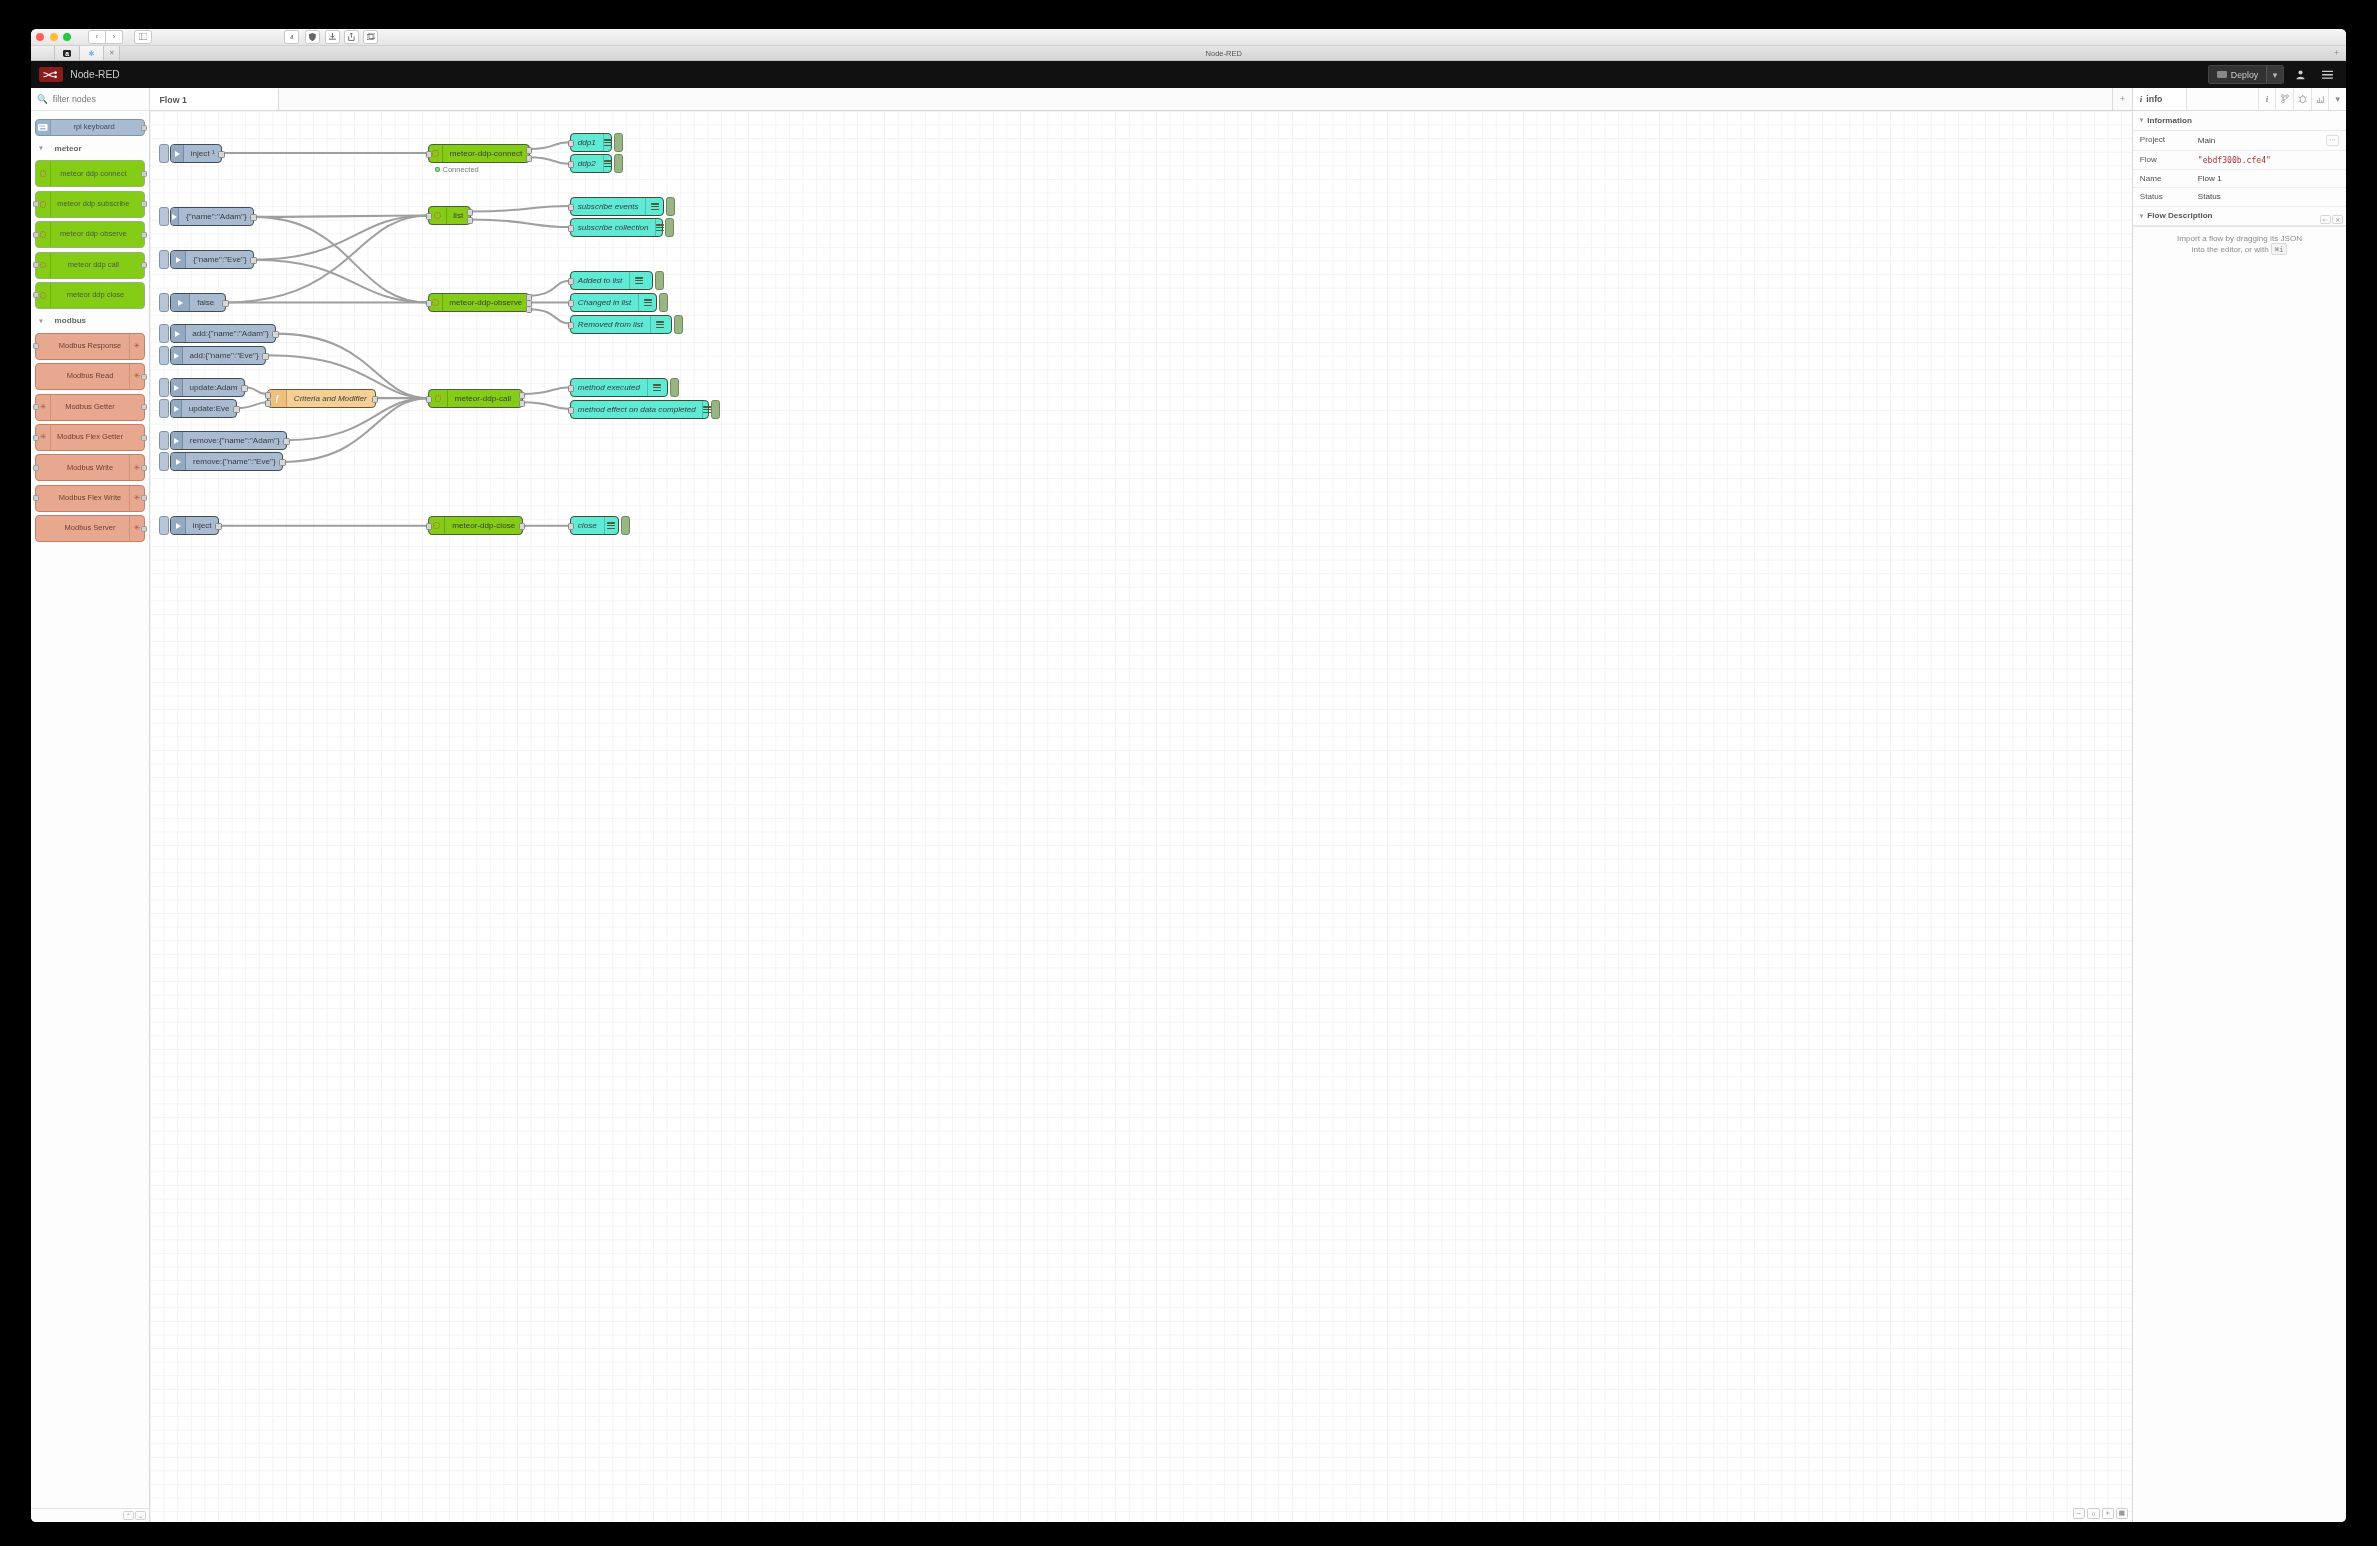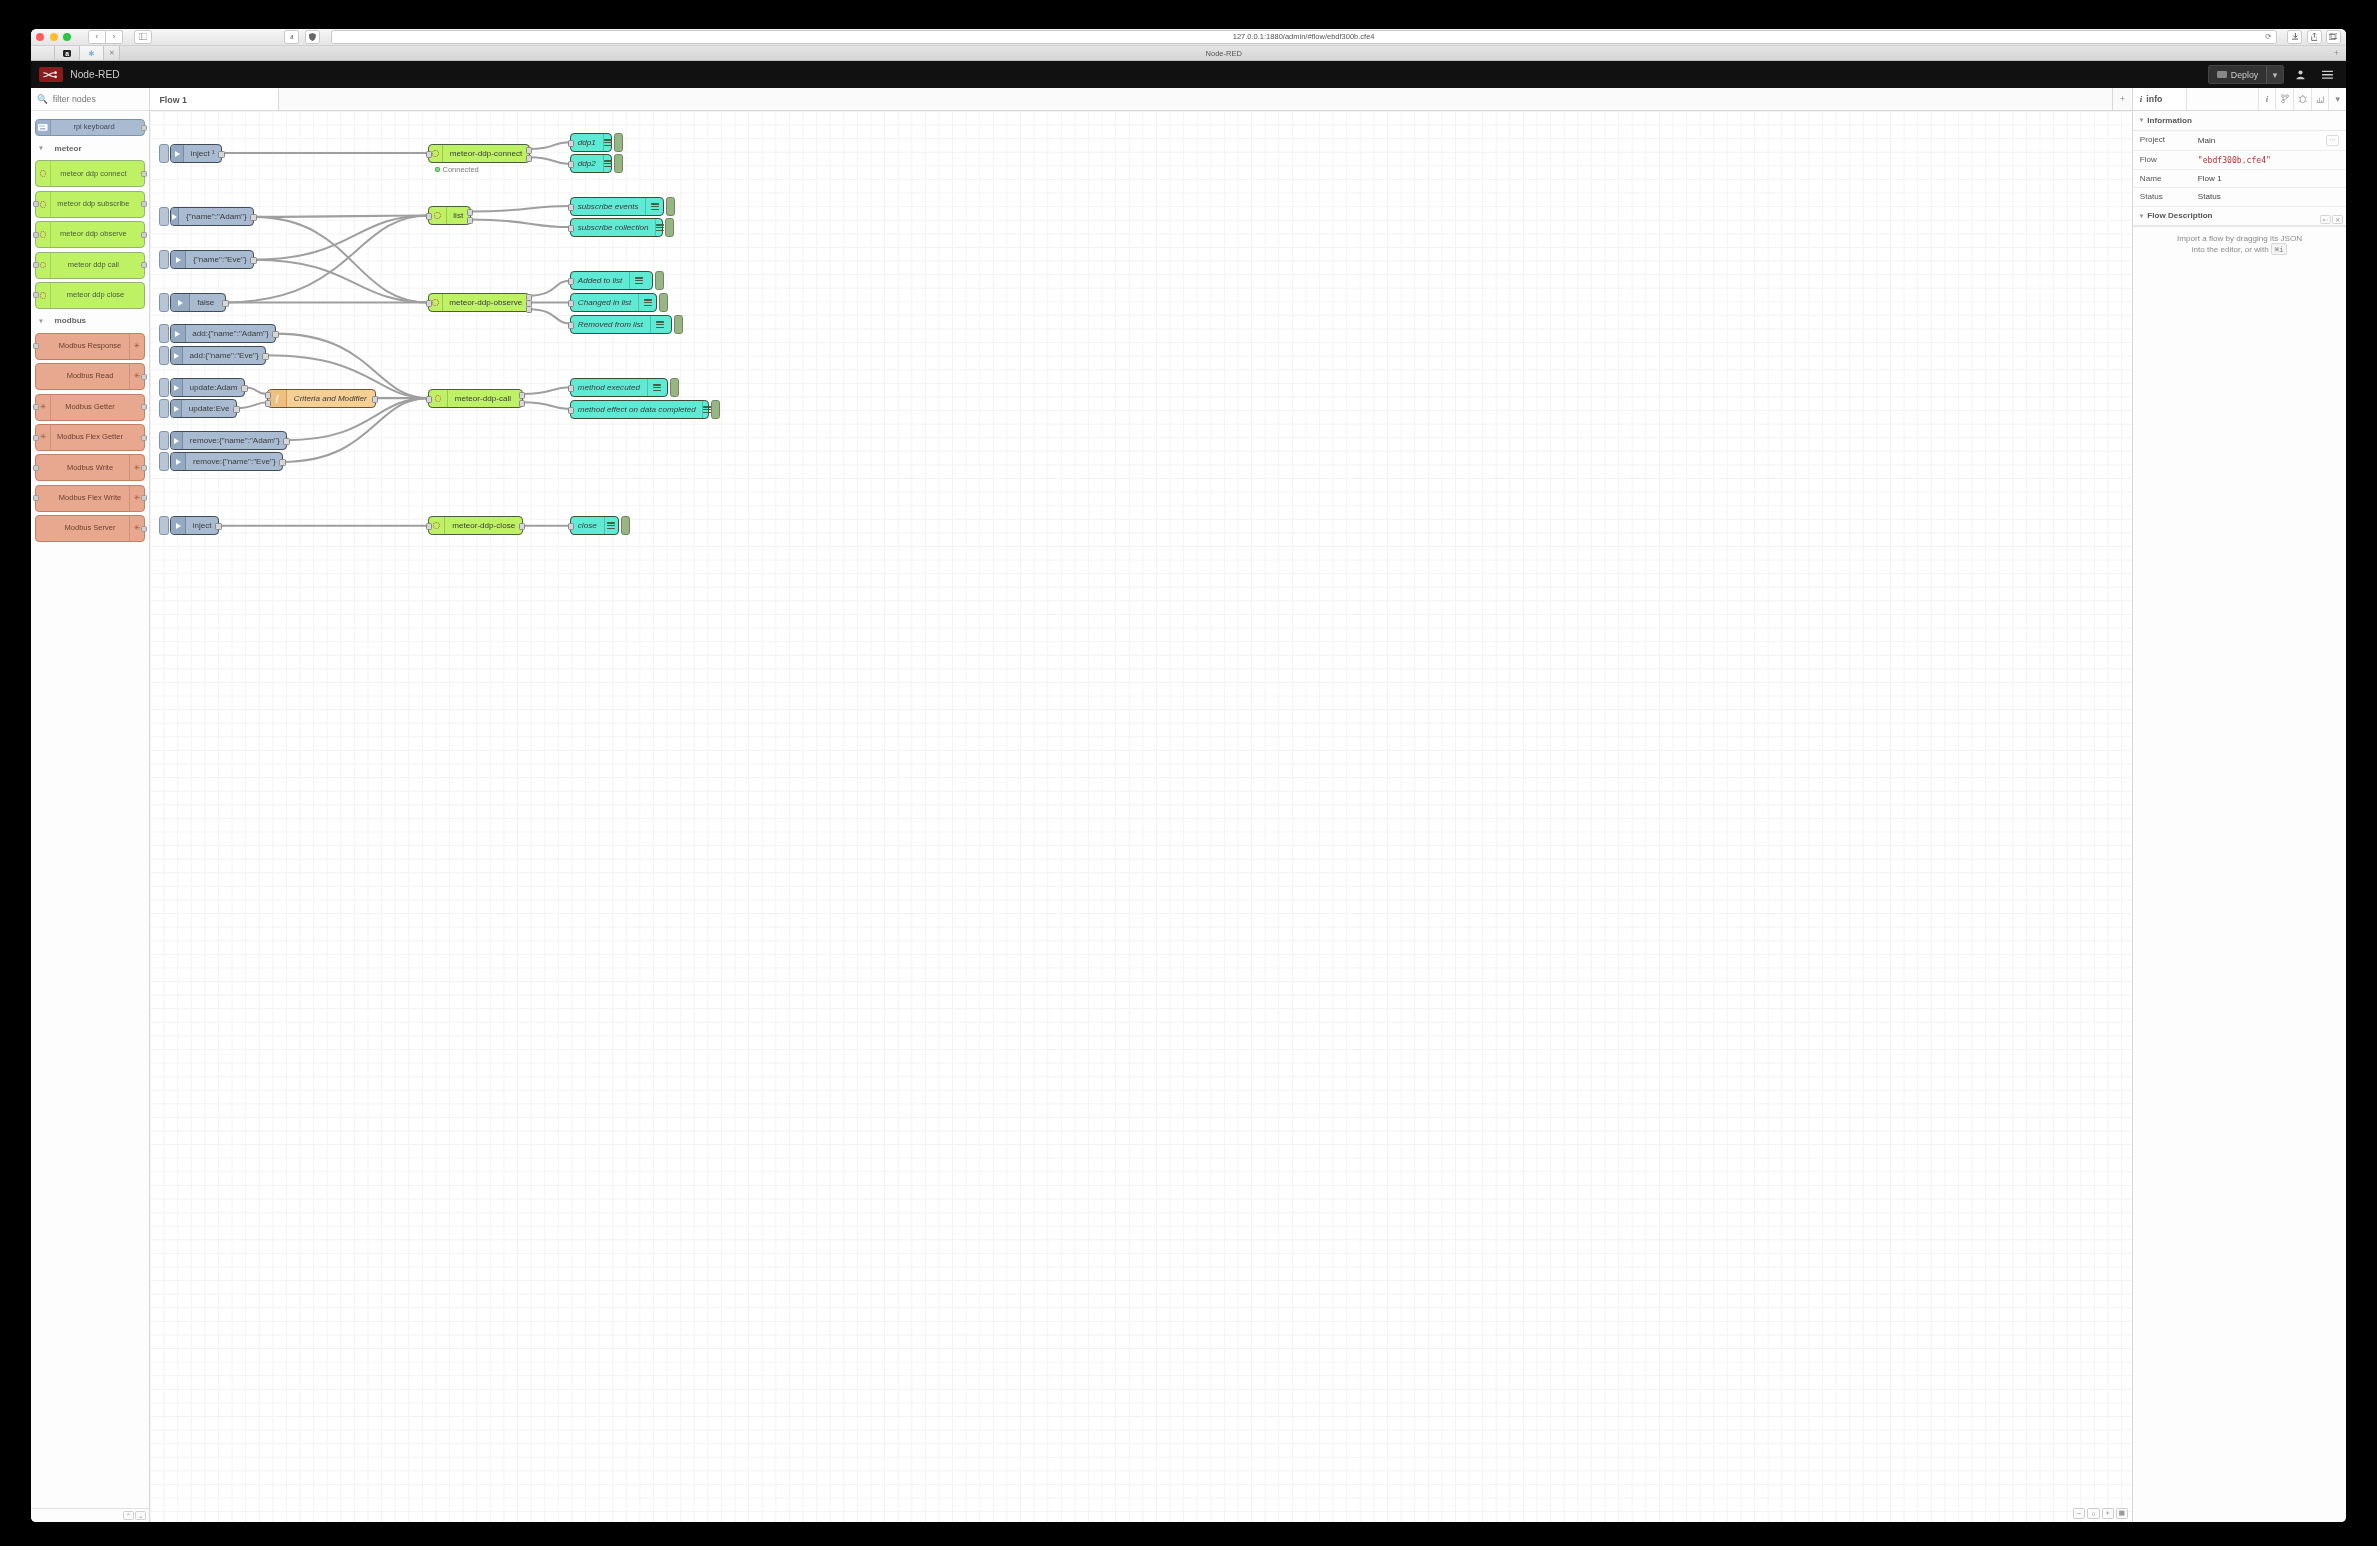--- a/index.html
+++ b/index.html
@@ -50,21 +50,21 @@
   .pal-cat{ padding:4.1px 4.1px; color:#666; font-weight:700; font-size:8.1px; display:flex; align-items:center; gap:12px;text-align:center;}
   .pal-cat .chev{font-size:6.8px;color:#999;}
   .pal-node{ position:relative; height:24.4px; border:0.7px solid; border-radius:4.1px; margin:3.4px 0; display:flex; align-items:center; justify-content:center; font-size:7.5px; text-align:center; padding:0 9.5px; line-height:1.15;}
   .pal-node.double{height:27px;}
   .pal-node .port{position:absolute; width:6.1px; height:6.1px; background:#cfcfcf; border:0.7px solid #999; border-radius:1.4px; top:50%; transform:translateY(-50%);}
   .pal-node .port.l{left:-3.4px;} .pal-node .port.r{right:-3.4px;}
   .pal-node .side-ico{position:absolute; width:15px; top:0; bottom:0; display:flex; align-items:center; justify-content:center;}
   .pal-node .side-ico.l{left:0; border-right:0.7px solid rgba(0,0,0,.12); border-top-left-radius:3.4px; border-bottom-left-radius:3.4px;}
   .pal-node .side-ico.r{right:0; border-left:0.7px solid rgba(0,0,0,.12); border-top-right-radius:3.4px; border-bottom-right-radius:3.4px;}
   .c-blue{ background:#a9bbd0; border-color:#7e93ab; color:#414b57;}
-  .c-green{ background:#bef264; border-color:#93b37b; color:#4a5d3e;}
+  .c-green{ background:#84cc16; border-color:#93b37b; color:#4a5d3e;}
   .c-orange{ background:#e8a890; border-color:#c47f63; color:#6b4130;}
   .c-dgreen{ background:#5eead4; border-color:#6b8a58; color:#3c4d31;}
   .c-fn{ background:#f6cf94; border-color:#caa066; color:#6b5230;}
   .ico-gear{ color:#a05b41;}
   .pal-foot{ height:13.6px; border-top:0.7px solid #e2e2e2; display:flex; align-items:center; justify-content:flex-end; gap:1.4px; padding:0 2.7px;}
   .pal-foot .mini{width:11px;height:9.5px;border:0.7px solid #d0d0d0;border-radius:1.4px;display:flex;align-items:center;justify-content:center;font-size:6.1px;color:#888;background:#fafafa;}
 
   
   .workspace{ flex:1; display:flex; flex-direction:column; min-width:0;}
   .ws-tabs{ height:23px; background:#fafafa; border-bottom:0.7px solid #d9d9d9; display:flex; align-items:stretch;}
@@ -135,24 +135,20 @@
           <line x1="4" y1="0" x2="4" y2="10" stroke="#888"></line>
         </svg>
     </div>
     <div style="flex:0 0 122px"></div>
     <div class="sqbtn" style="font-family:Georgia,serif;">a</div>
     <div class="sqbtn">
       <svg width="6.8" height="8.1" viewBox="0 0 10 12">
           <path d="M5 0 L10 2 V6 C10 9 7 11 5 12 C3 11 0 9 0 6 V2 Z" fill="#666"></path>
         </svg>
     </div>
-    <div class="urlbar">
-      <span>127.0.0.1:1880/admin/#flow/ebdf300b.cfe4</span>
-      <span class="reload">⟳</span>
-    </div>
     <div class="tbicons">
       <div class="sqbtn">
         <svg width="6.8" height="6.8" viewBox="0 0 10 10">
             <path d="M5 0 V6 M2 4 L5 7 L8 4 M0 9 H10" stroke="#555" fill="none" stroke-width="1.4"></path>
           </svg>
       </div>
       <div class="sqbtn">
         <svg width="6.8" height="8.1" viewBox="0 0 10 12">
             <path d="M5 7 V0 M3 2 L5 0 L7 2 M1 5 V11 H9 V5" stroke="#555" fill="none" stroke-width="1.2"></path>
           </svg>

